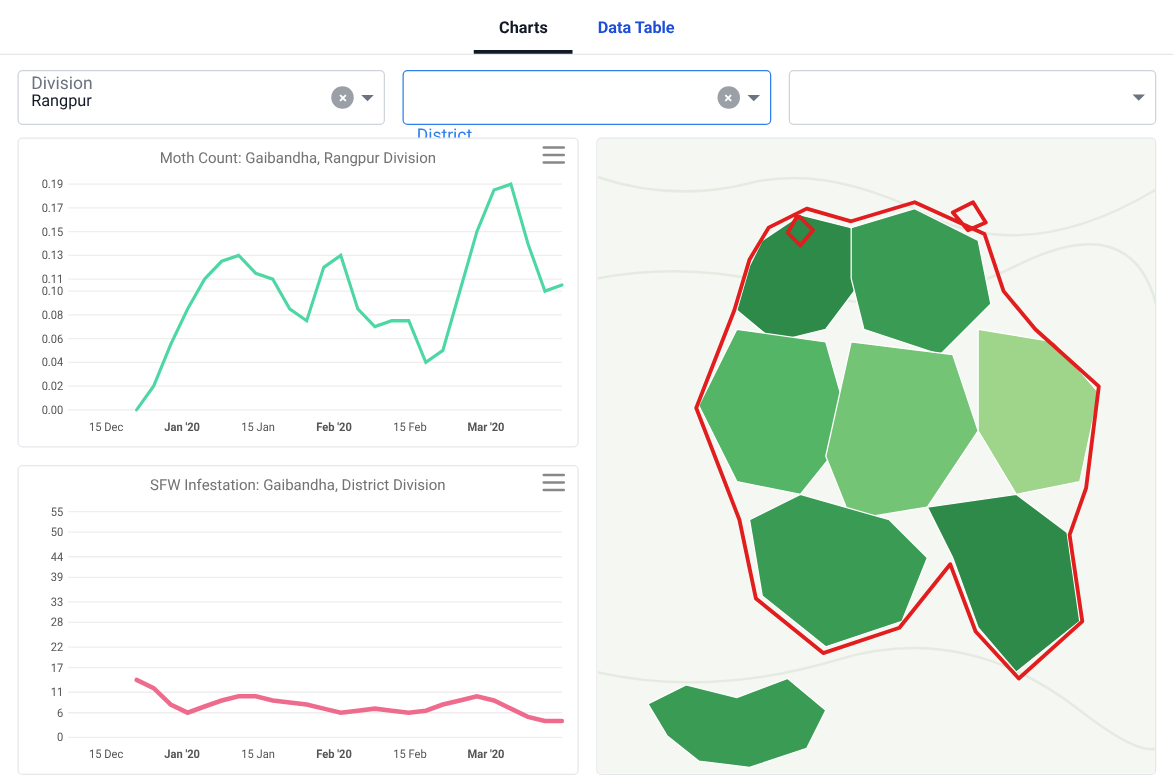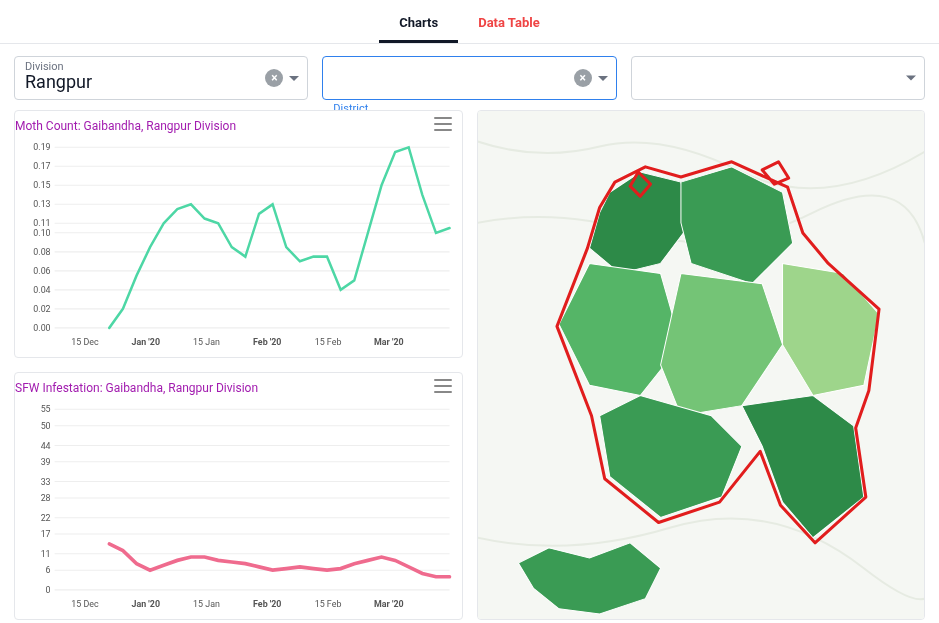--- a/index.html
+++ b/index.html
@@ -1,39 +1,39 @@
 <!DOCTYPE html>
 <html><head>
 <meta charset="utf-8">
 <style>
   * { box-sizing: border-box; }
   html, body { margin: 0; padding: 0; font-family: -apple-system, BlinkMacSystemFont, "Segoe UI", Roboto, Arial, sans-serif; background: #fff; color: #222; }
   body { width: 939px; height: 623px; overflow: hidden; }
 
   
   .tabs-wrap { display: flex; justify-content: center; align-items: flex-end; height: 44px; border-bottom: 1px solid #e5e7eb; }
-  .tab { padding: 0 20px 10px 20px; font-size: 13px; font-weight: 700; color: #ef4444; cursor: pointer; border-bottom: 3px solid transparent; }
+  .tab { padding: 0 20px 10px 20px; font-size: 13px; font-weight: 700; color: #1d4ed8; cursor: pointer; border-bottom: 3px solid transparent; }
   .tab.active { color: #111827; border-bottom-color: #111827; }
 
   
   .filters { display: flex; gap: 14px; padding: 12px 14px 10px 14px; }
   .field { flex: 1; position: relative; border: 1px solid #cfd4da; border-radius: 4px; height: 44px; padding: 4px 70px 4px 10px; background: #fff; }
   .field.active { border-color: #2f80ed; }
-  .field .fl { font-size: 11px; color: #6b7280; line-height: 12px; }
+  .field .fl { font-size: 14px; color: #6b7280; line-height: 12px; }
   .field.active .fl { color: #2f80ed; margin-top: 42px; }
-  .field .fv { font-size: 18px; line-height: 18px; color: #111827; }
+  .field .fv { font-size: 13px; line-height: 18px; color: #111827; }
   .ctrls { position: absolute; right: 8px; top: 50%; transform: translateY(-50%); display: flex; align-items: center; gap: 6px; }
   .clearx { width: 18px; height: 18px; border-radius: 50%; background: #9aa0a6; display: inline-flex; align-items: center; justify-content: center; color: #fff; font-size: 12px; font-weight: 700; line-height: 1; }
   .caret { width: 0; height: 0; border-left: 5px solid transparent; border-right: 5px solid transparent; border-top: 5px solid #6b7280; }
 
   
   .grid { display: grid; grid-template-columns: 1fr 1fr; grid-template-rows: 248px 248px; gap: 14px; padding: 0 14px 10px 14px; height: calc(623px - 44px - 66px); }
   .panel { border: 1px solid #e5e7eb; border-radius: 4px; background: #fff; position: relative; overflow: hidden; }
   .panel.map { grid-row: 1 / span 2; grid-column: 2; }
-  .chart-head { position: absolute; top: 8px; left: 0; right: 0; text-align: left; font-size: 12px; color: #a21caf; }
+  .chart-head { position: absolute; top: 8px; left: 0; right: 0; text-align: center; font-size: 12px; color: #737373; }
   .menu-icon { position: absolute; top: 6px; right: 10px; width: 18px; height: 14px; display: flex; flex-direction: column; justify-content: space-between; cursor: pointer; }
   .menu-icon span { display: block; height: 2px; background: #888; border-radius: 1px; }
 
   .chart-body { position: absolute; top: 30px; left: 6px; right: 6px; bottom: 6px; }
   .chart-body svg { width: 100%; height: 100%; display: block; }
   .gridline { stroke: #eee; stroke-width: 1; }
   .series1 { fill: none; stroke: #4dd7a5; stroke-width: 2.5; stroke-linecap: round; }
   .series2 { fill: none; stroke: #ef6b8e; stroke-width: 3.5; stroke-linecap: round; }
 
   
@@ -138,21 +138,21 @@
 
       <path d="M120,95 L135,70 L165,55 L200,65 L250,50 L305,75 L320,120
                L345,150 L395,195 L385,275 L372,312 L382,380 L332,425 L298,388
                L278,335 L238,385 L178,405 L125,362 L112,300 L78,212 L108,135 Z
                M150,74 L158,60 L170,72 L160,84 Z
                M280,58 L296,50 L306,66 L292,72 Z" fill="none" stroke="#e11d1d" stroke-width="3" stroke-linejoin="round"></path>
     </svg>
   </div>
 
   <div class="panel">
-    <div class="chart-head">SFW Infestation: Gaibandha, Rangpur Division</div>
+    <div class="chart-head">SFW Infestation: Gaibandha, District Division</div>
     <div class="menu-icon">
         <span></span>
         <span></span>
         <span></span>
       </div>
     <div class="chart-body">
       <svg viewBox="0 0 440 200" preserveAspectRatio="none">
         <g id="c2">
             <line x1="34" x2="434" y1="178" y2="178" class="gridline"></line>
             <text x="30" y="181" text-anchor="end" font-size="9" fill="#555">0</text>

